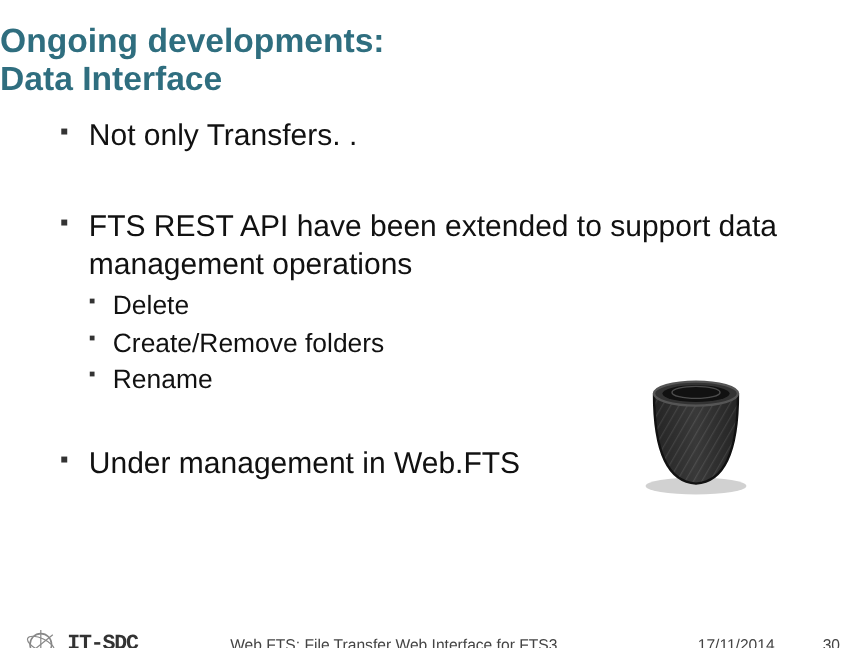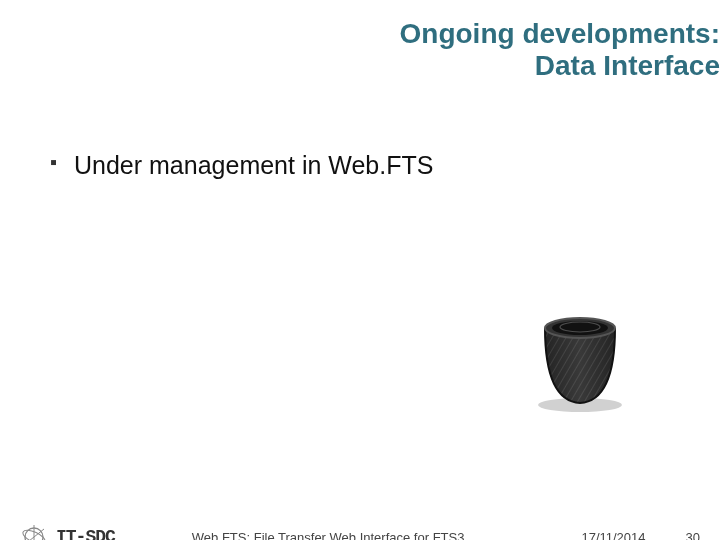--- a/index.html
+++ b/index.html
@@ -1,18 +1,18 @@
 <!DOCTYPE html>
 <html><head>
 <meta charset="utf-8">
 <style>
   * { box-sizing: border-box; margin: 0; padding: 0; }
   html, body { width: 720px; height: 540px; font-family: Arial, Helvetica, sans-serif; background: #fff; overflow: hidden; }
   .slide { position: relative; width: 720px; height: 540px; }
-  .title { text-align: right; color: #2F6E7F; font-weight: bold; font-size: 28px; line-height: 1.15; margin-top: 18px; }
+  .title { text-align: left; color: #2F6E7F; font-weight: bold; font-size: 28px; line-height: 1.15; margin-top: 18px; }
   .content { margin: 8px 40px 0 50px; }
   ul { list-style: none; }
   .b1 { font-size: 25px; color: #111; margin: 16px 0 6px 0; padding-left: 24px; position: relative; line-height: 1.25; }
   .b1::before { content: "\25AA"; position: absolute; left: 0; top: 0; color: #333; font-size: 20px; }
   .sub { margin-left: 24px; }
   .b2 { font-size: 22px; color: #111; margin: 4px 0; padding-left: 20px; position: relative; line-height: 1.2; }
   .b2::before { content: "\25AA"; position: absolute; left: 0; top: 0; color: #333; font-size: 16px; }
   .gap { height: 22px; }
   .trash { position: absolute; right: 90px; top: 285px; }
   .footer { position: absolute; left: 0; right: 0; bottom: 0; height: 42px; display: flex; align-items: center; padding: 0 20px; }
@@ -26,21 +26,28 @@
 <body>
 <div class="slide">
 
   <div class="title">
     <span>Ongoing developments:</span><br>
     <span>Data Interface</span>
   </div>
 
   <div class="content">
     <ul>
+      <li class="b1">Not only Transfers. .</li>
       <div class="gap"></div>
+      <li class="b1">FTS REST API have been extended to support data management operations</li>
+      <ul class="sub">
+        <li class="b2">Delete</li>
+        <li class="b2">Create/Remove folders</li>
+        <li class="b2">Rename</li>
+      </ul>
       <div class="gap"></div>
       <li class="b1">Under management in Web.FTS</li>
     </ul>
   </div>
 
   <div class="trash">
     <svg width="100" height="110" viewBox="0 0 100 110">
       <ellipse cx="50" cy="102" rx="42" ry="7" fill="#000" opacity="0.18"></ellipse>
       <defs>
         <linearGradient id="mesh" x1="0" y1="0" x2="1" y2="0">

